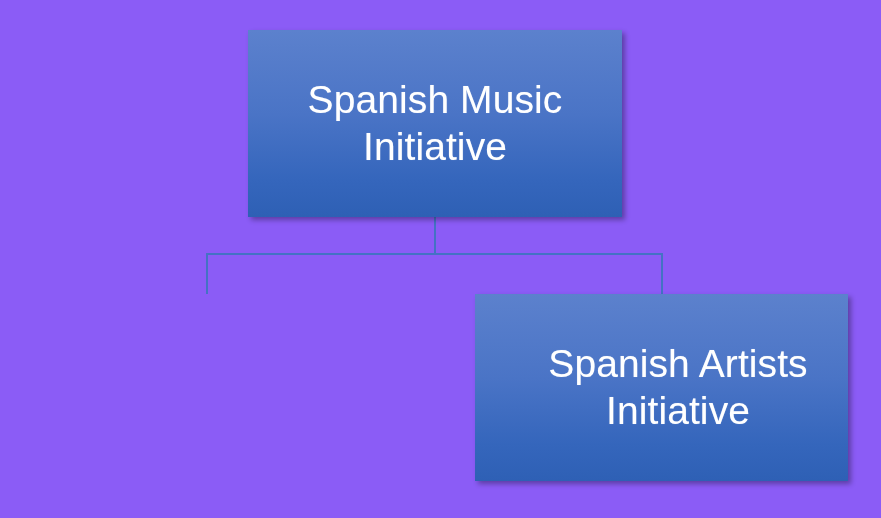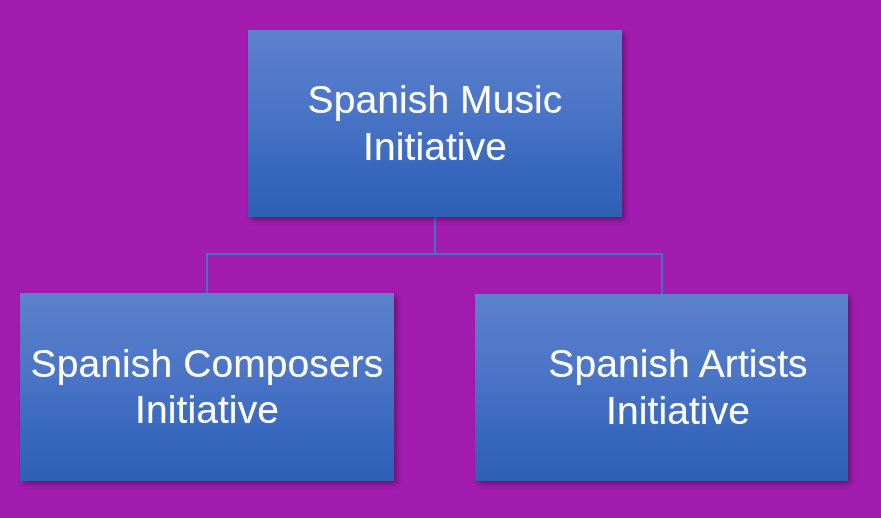--- a/index.html
+++ b/index.html
@@ -7,21 +7,21 @@
     padding: 0;
     background: #ffffff;
   }
   body {
     font-family: "Liberation Sans", sans-serif;
   }
   #canvas {
     position: relative;
     width: 881px;
     height: 518px;
-    background: #a21caf;
+    background: #8b5cf6;
     overflow: hidden;
   }
 
   
   .connector {
     position: absolute;
     background: #4472c4;
   }
   .conn-v-top {
     left: 434px;
@@ -99,21 +99,18 @@
 
   <div class="connector conn-v-top"></div>
   <div class="connector conn-h"></div>
   <div class="connector conn-v-left"></div>
   <div class="connector conn-v-right"></div>
 
   <div class="node" id="node-root">
     <div class="node-label">Spanish Music Initiative</div>
   </div>
 
-  <div class="node" id="node-composers">
-    <div class="node-label">Spanish Composers Initiative</div>
-  </div>
 
   <div class="node" id="node-artists">
     <div class="node-label">Spanish Artists Initiative</div>
   </div>
 
 </div>
 
 </body></html>

